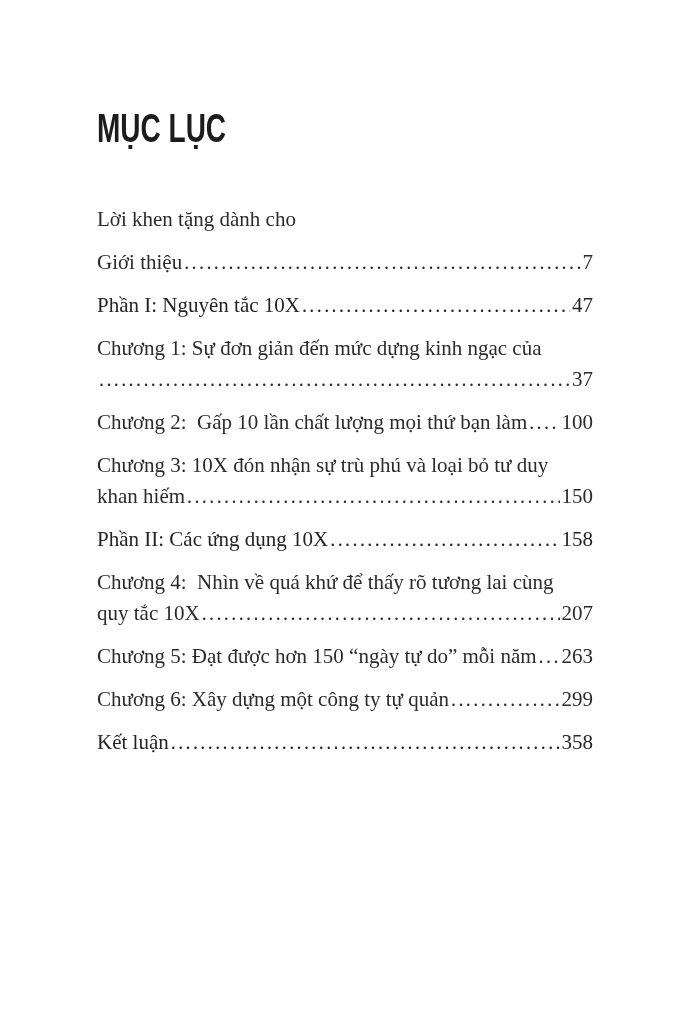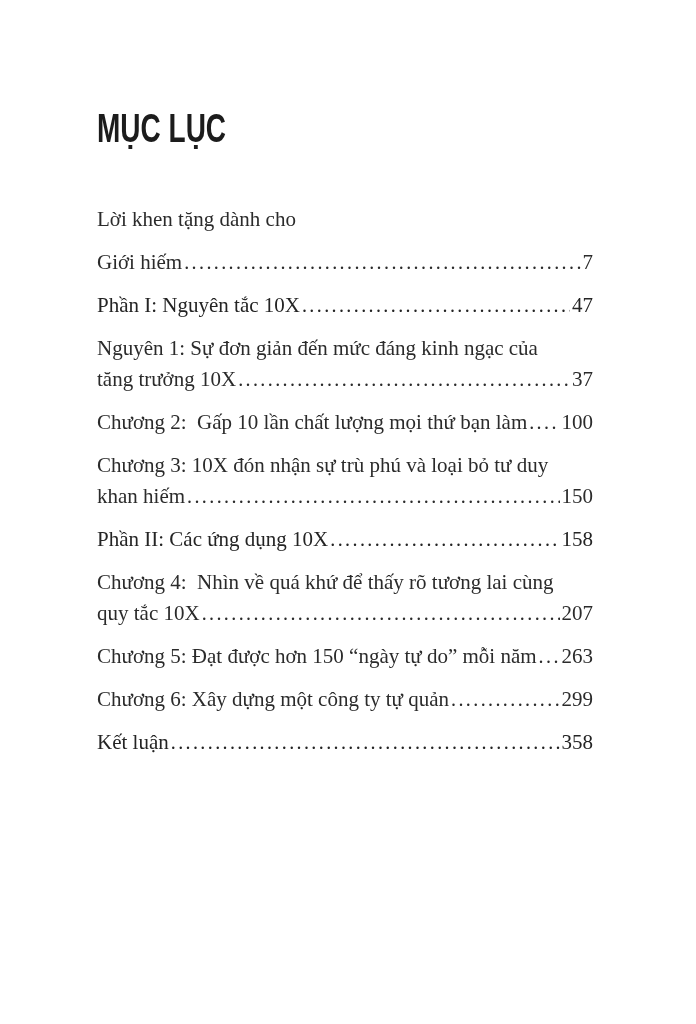--- a/index.html
+++ b/index.html
@@ -81,41 +81,40 @@
       <div class="entry">
 
   <div class="line">
       <span class="t">Lời khen tặng dành cho</span>
 
     </div>
       </div>
       <div class="entry">
 
   <div class="line">
-      <span class="t">Giới hiếm</span>
+      <span class="t">Giới thiệu</span>
       <span class="leader"></span>
       <span class="pg">7</span>
     </div>
       </div>
       <div class="entry section">
 
   <div class="line">
       <span class="t">Phần I: Nguyên tắc 10X</span>
       <span class="leader"></span>
       <span class="pg">47</span>
     </div>
       </div>
       <div class="entry">
 
   <div class="line">
-      <span class="t">Nguyên 1: Sự đơn giản đến mức đáng kinh ngạc của</span>
+      <span class="t">Chương 1: Sự đơn giản đến mức dựng kinh ngạc của</span>
 
     </div>
         <div class="line">
-      <span class="t">tăng trưởng 10X</span>
       <span class="leader"></span>
       <span class="pg">37</span>
     </div>
       </div>
       <div class="entry">
 
   <div class="line">
       <span class="t">Chương 2:  Gấp 10 lần chất lượng mọi thứ bạn làm</span>
       <span class="leader"></span>
       <span class="pg">100</span>

